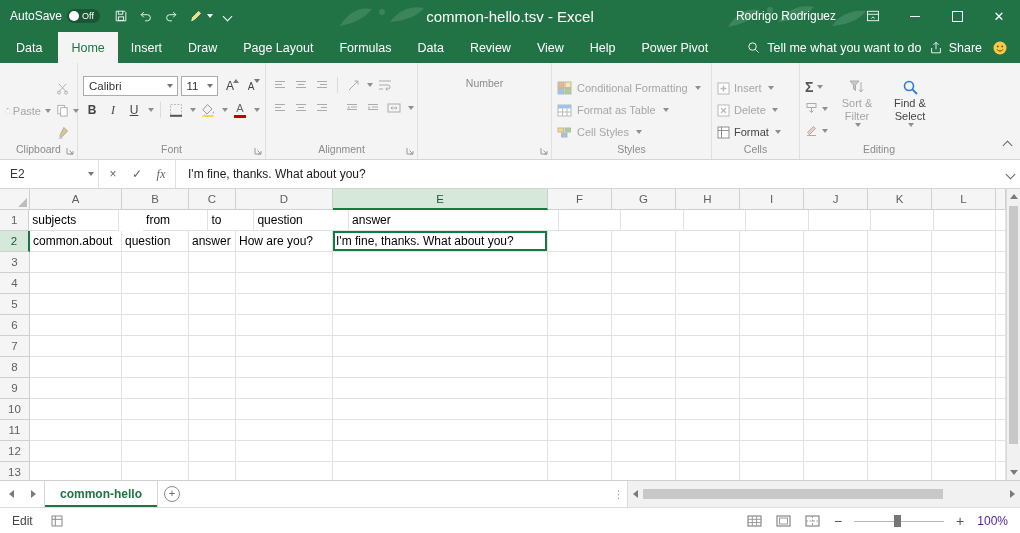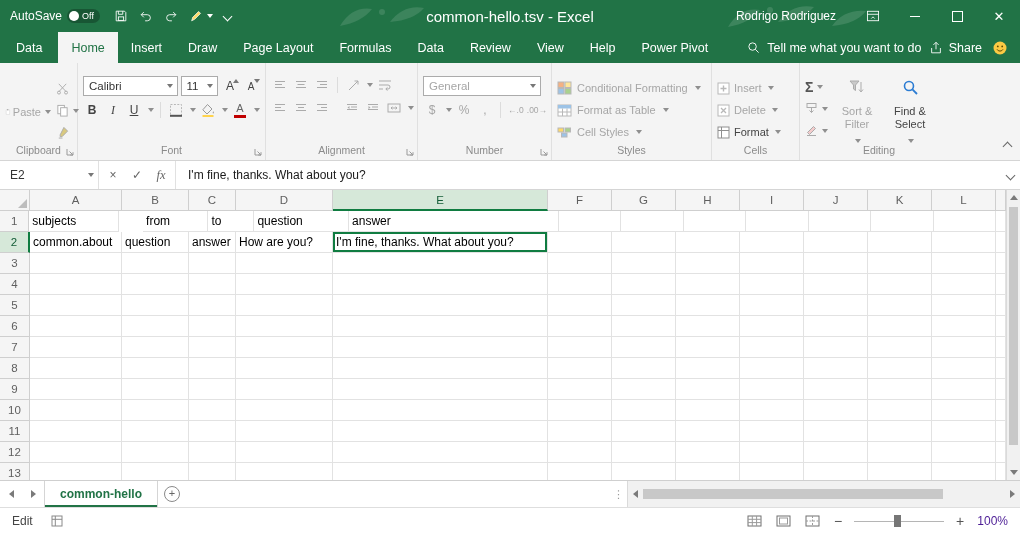--- a/index.html
+++ b/index.html
@@ -35,21 +35,21 @@
 
   
   .ribbon{flex:0 0 95px;background:#f4f4f4;border-bottom:1px solid #d5d5d5;display:flex;position:relative;}
   .rgroup{position:relative;border-right:1px solid #e0e0e0;display:flex;flex-direction:column;padding:13px 5px 0;box-sizing:border-box;}
   .rcontent{flex:1;display:flex;gap:5px;}
   .rcol{flex-direction:column;gap:5px;}
   .rrow{display:flex;align-items:center;gap:3px;}
   .glabel{height:17px;font-size:10.5px;color:#8b8b8b;text-align:center;line-height:15px;}
   .launcher{position:absolute;right:2px;bottom:3px;}
   .bigbtn{display:flex;flex-direction:row;align-items:center;width:46px;padding-top:4px;gap:2px;font-size:11px;color:#444;}
-  .bigbtn2{width:48px;display:flex;flex-direction:column;align-items:center;font-size:11px;color:#444;text-align:center;gap:9px;padding-top:3px;line-height:1.15;}
+  .bigbtn2{width:48px;display:flex;flex-direction:column;align-items:center;font-size:11px;color:#444;text-align:center;gap:1px;padding-top:3px;line-height:1.15;}
   .blabel{font-size:11px;}
   .disabled,.disabled *{color:#a6a6a6 !important;}
   .minicol{display:flex;flex-direction:column;gap:5px;padding-top:4px;}
   .mini{display:flex;align-items:center;gap:2px;height:17px;}
   .combo{background:#fff;border:1px solid #ababab;height:20px;display:flex;align-items:center;justify-content:space-between;font-size:11.5px;color:#333;padding-left:5px;box-sizing:border-box;}
   .ca{width:0;height:0;border-left:3px solid transparent;border-right:3px solid transparent;border-top:4px solid #777;margin-right:4px;}
   .dd{display:inline-block;width:0;height:0;border-left:3px solid transparent;border-right:3px solid transparent;border-top:4px solid #8f8f8f;margin-left:2px;vertical-align:middle;}
   .fbtn{min-width:18px;height:18px;display:flex;align-items:center;justify-content:center;font-size:12px;color:#444;position:relative;}
   .fbtn.bold{font-weight:bold;}
   .fbtn.italic{font-style:italic;font-family:"Liberation Serif",serif;}
@@ -415,41 +415,20 @@
         </div>
       </div>
       <div class="glabel">Alignment</div>
       <svg class="launcher" width="10" height="10" viewBox="0 0 10 10">
           <path d="M2 2v6h6" fill="none" stroke="#9a9a9a"></path>
           <path d="M4.5 4.5 8 8M8 5.2V8H5.2" fill="none" stroke="#9a9a9a"></path>
         </svg>
     </div>
 
     <div class="rgroup" style="width:134px">
-      <div class="rcontent rcol" style="display:flex">
-        <div class="rrow">
-          <div class="combo disabled" style="width:118px">
-              <span>General</span>
-              <span class="ca"></span>
-            </div>
-        </div>
-        <div class="rrow disabled">
-          <span class="fbtn">$</span>
-            <span class="dd"></span>
-          <span class="fbtn">%</span>
-          <span class="fbtn">,</span>
-          <span class="vsep"></span>
-          <span class="fbtn">
-              <span class="decb">←.0</span>
-            </span>
-          <span class="fbtn">
-              <span class="decb">.00→</span>
-            </span>
-        </div>
-      </div>
       <div class="glabel">Number</div>
       <svg class="launcher" width="10" height="10" viewBox="0 0 10 10">
           <path d="M2 2v6h6" fill="none" stroke="#9a9a9a"></path>
           <path d="M4.5 4.5 8 8M8 5.2V8H5.2" fill="none" stroke="#9a9a9a"></path>
         </svg>
     </div>
 
     <div class="rgroup" style="width:160px">
       <div class="rcontent rcol" style="display:flex;gap:2px;padding-top:2px">
         <div class="stylebtn disabled">

